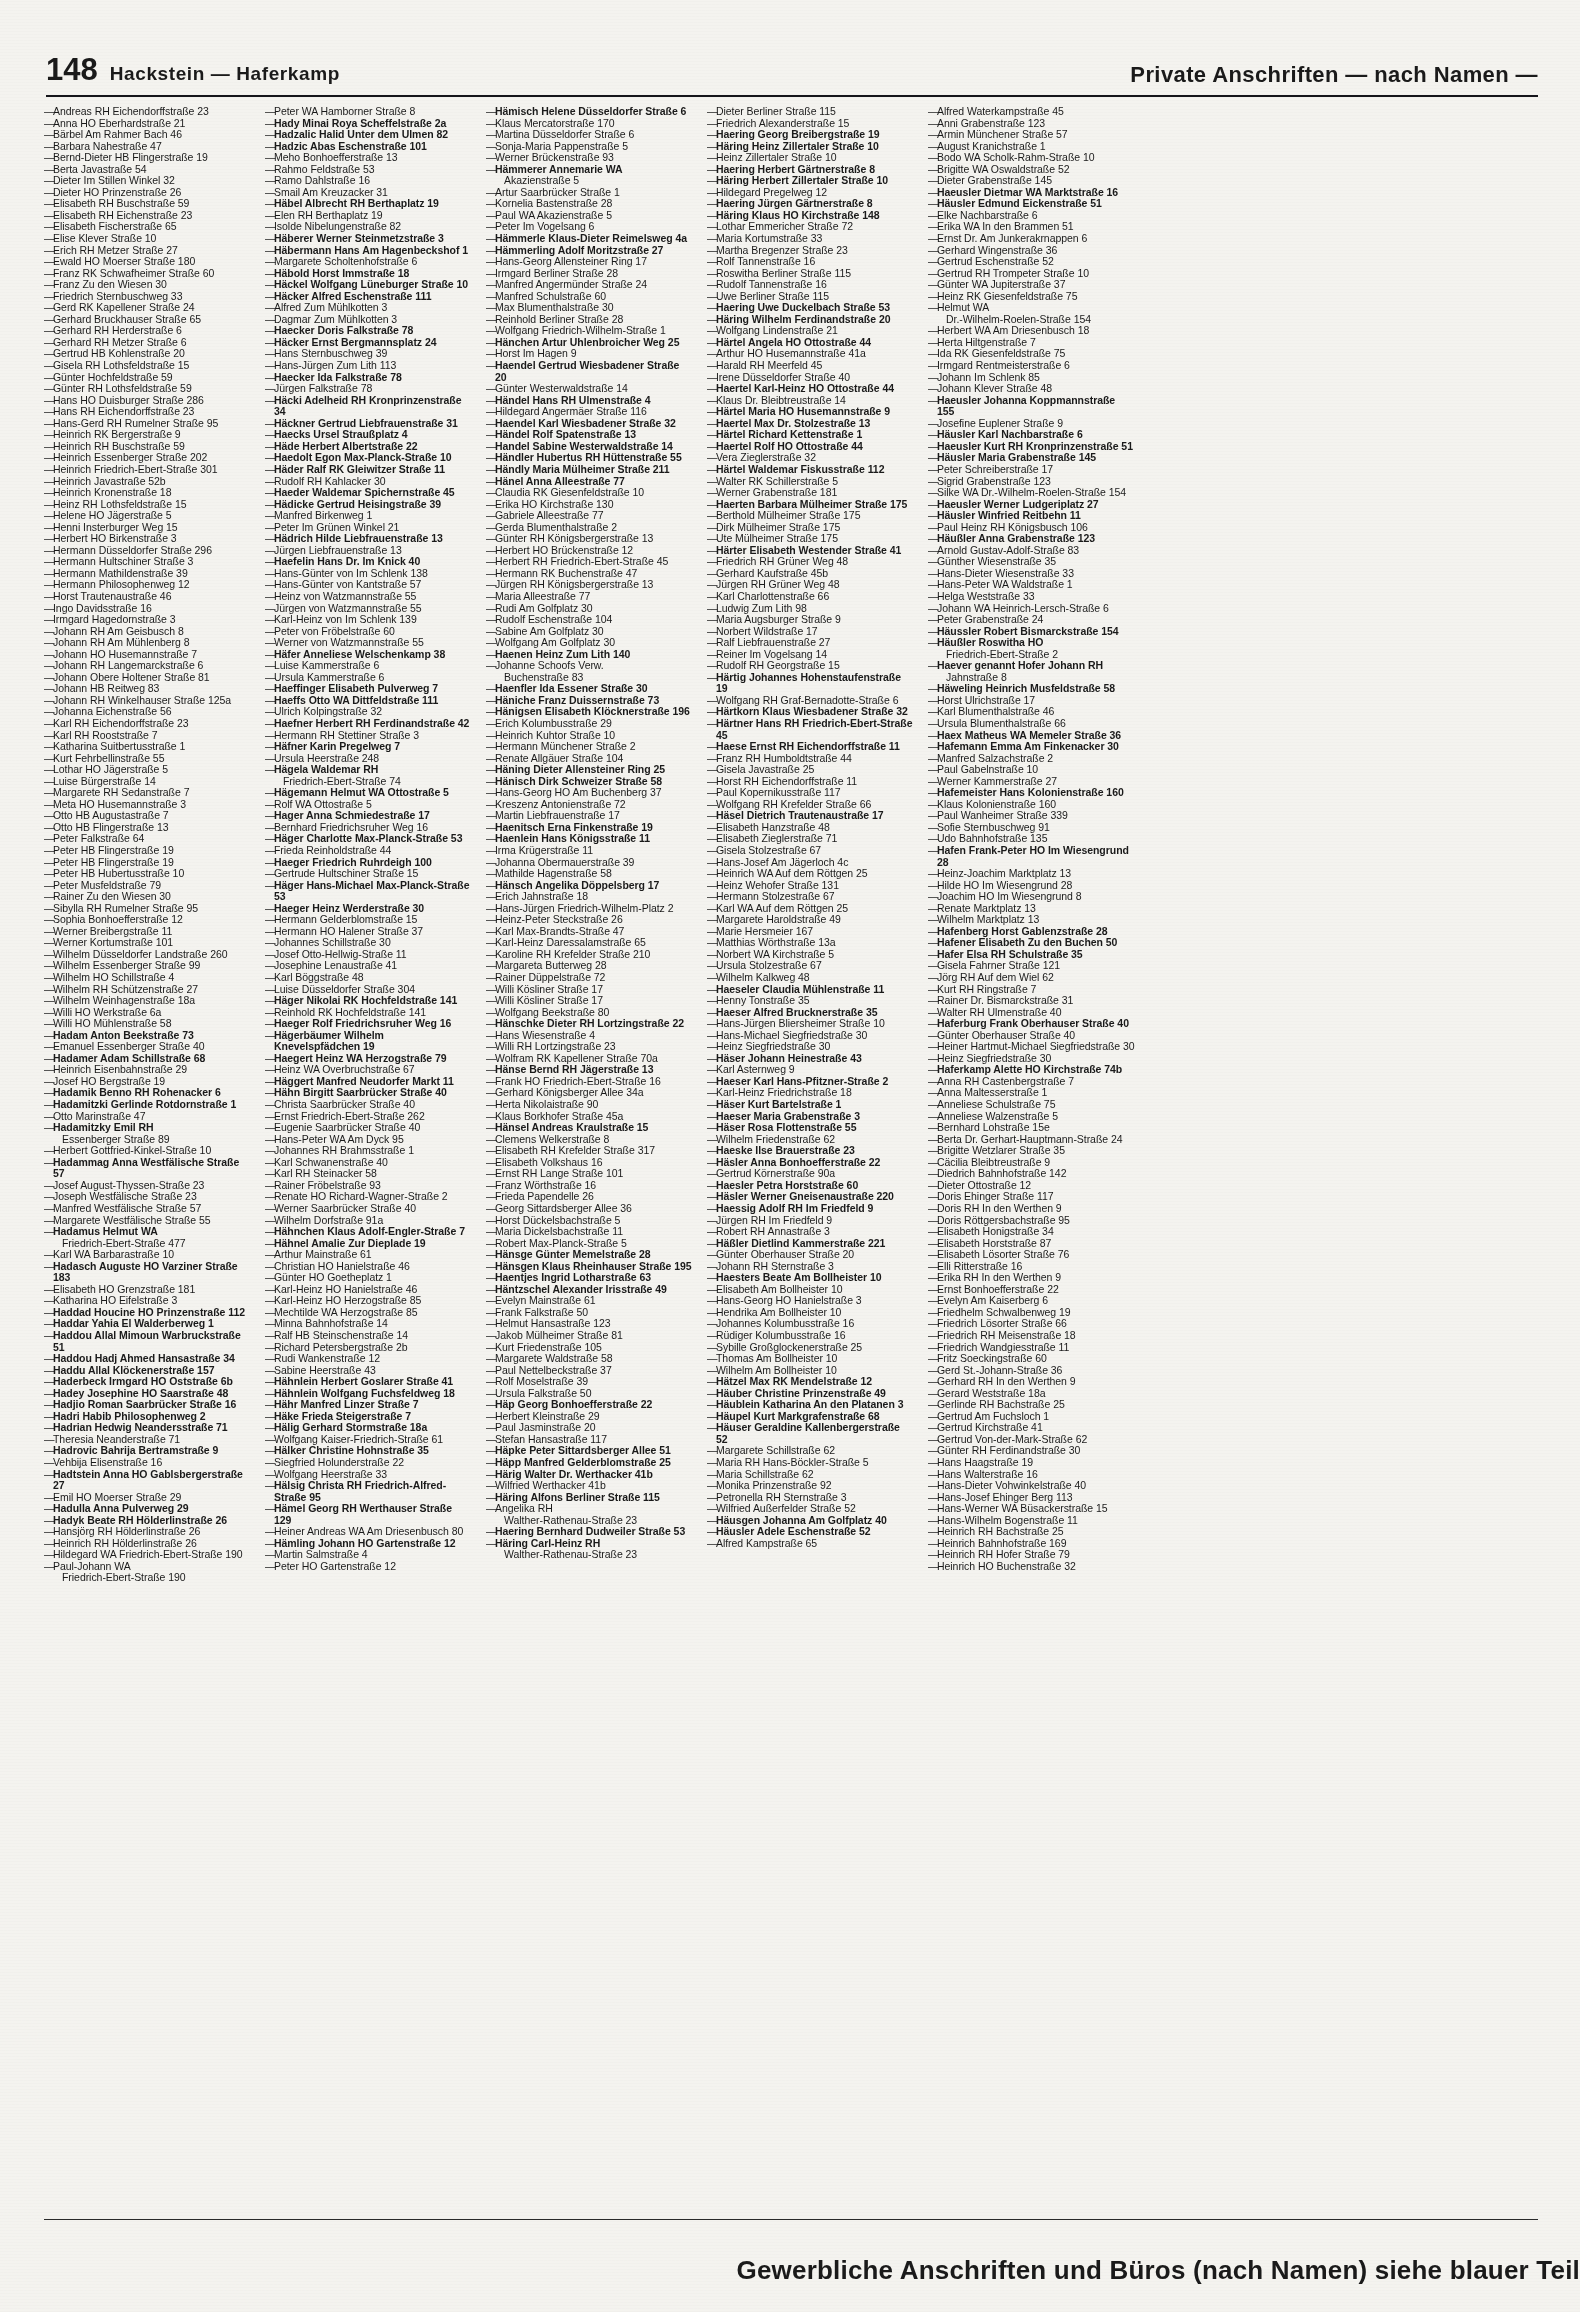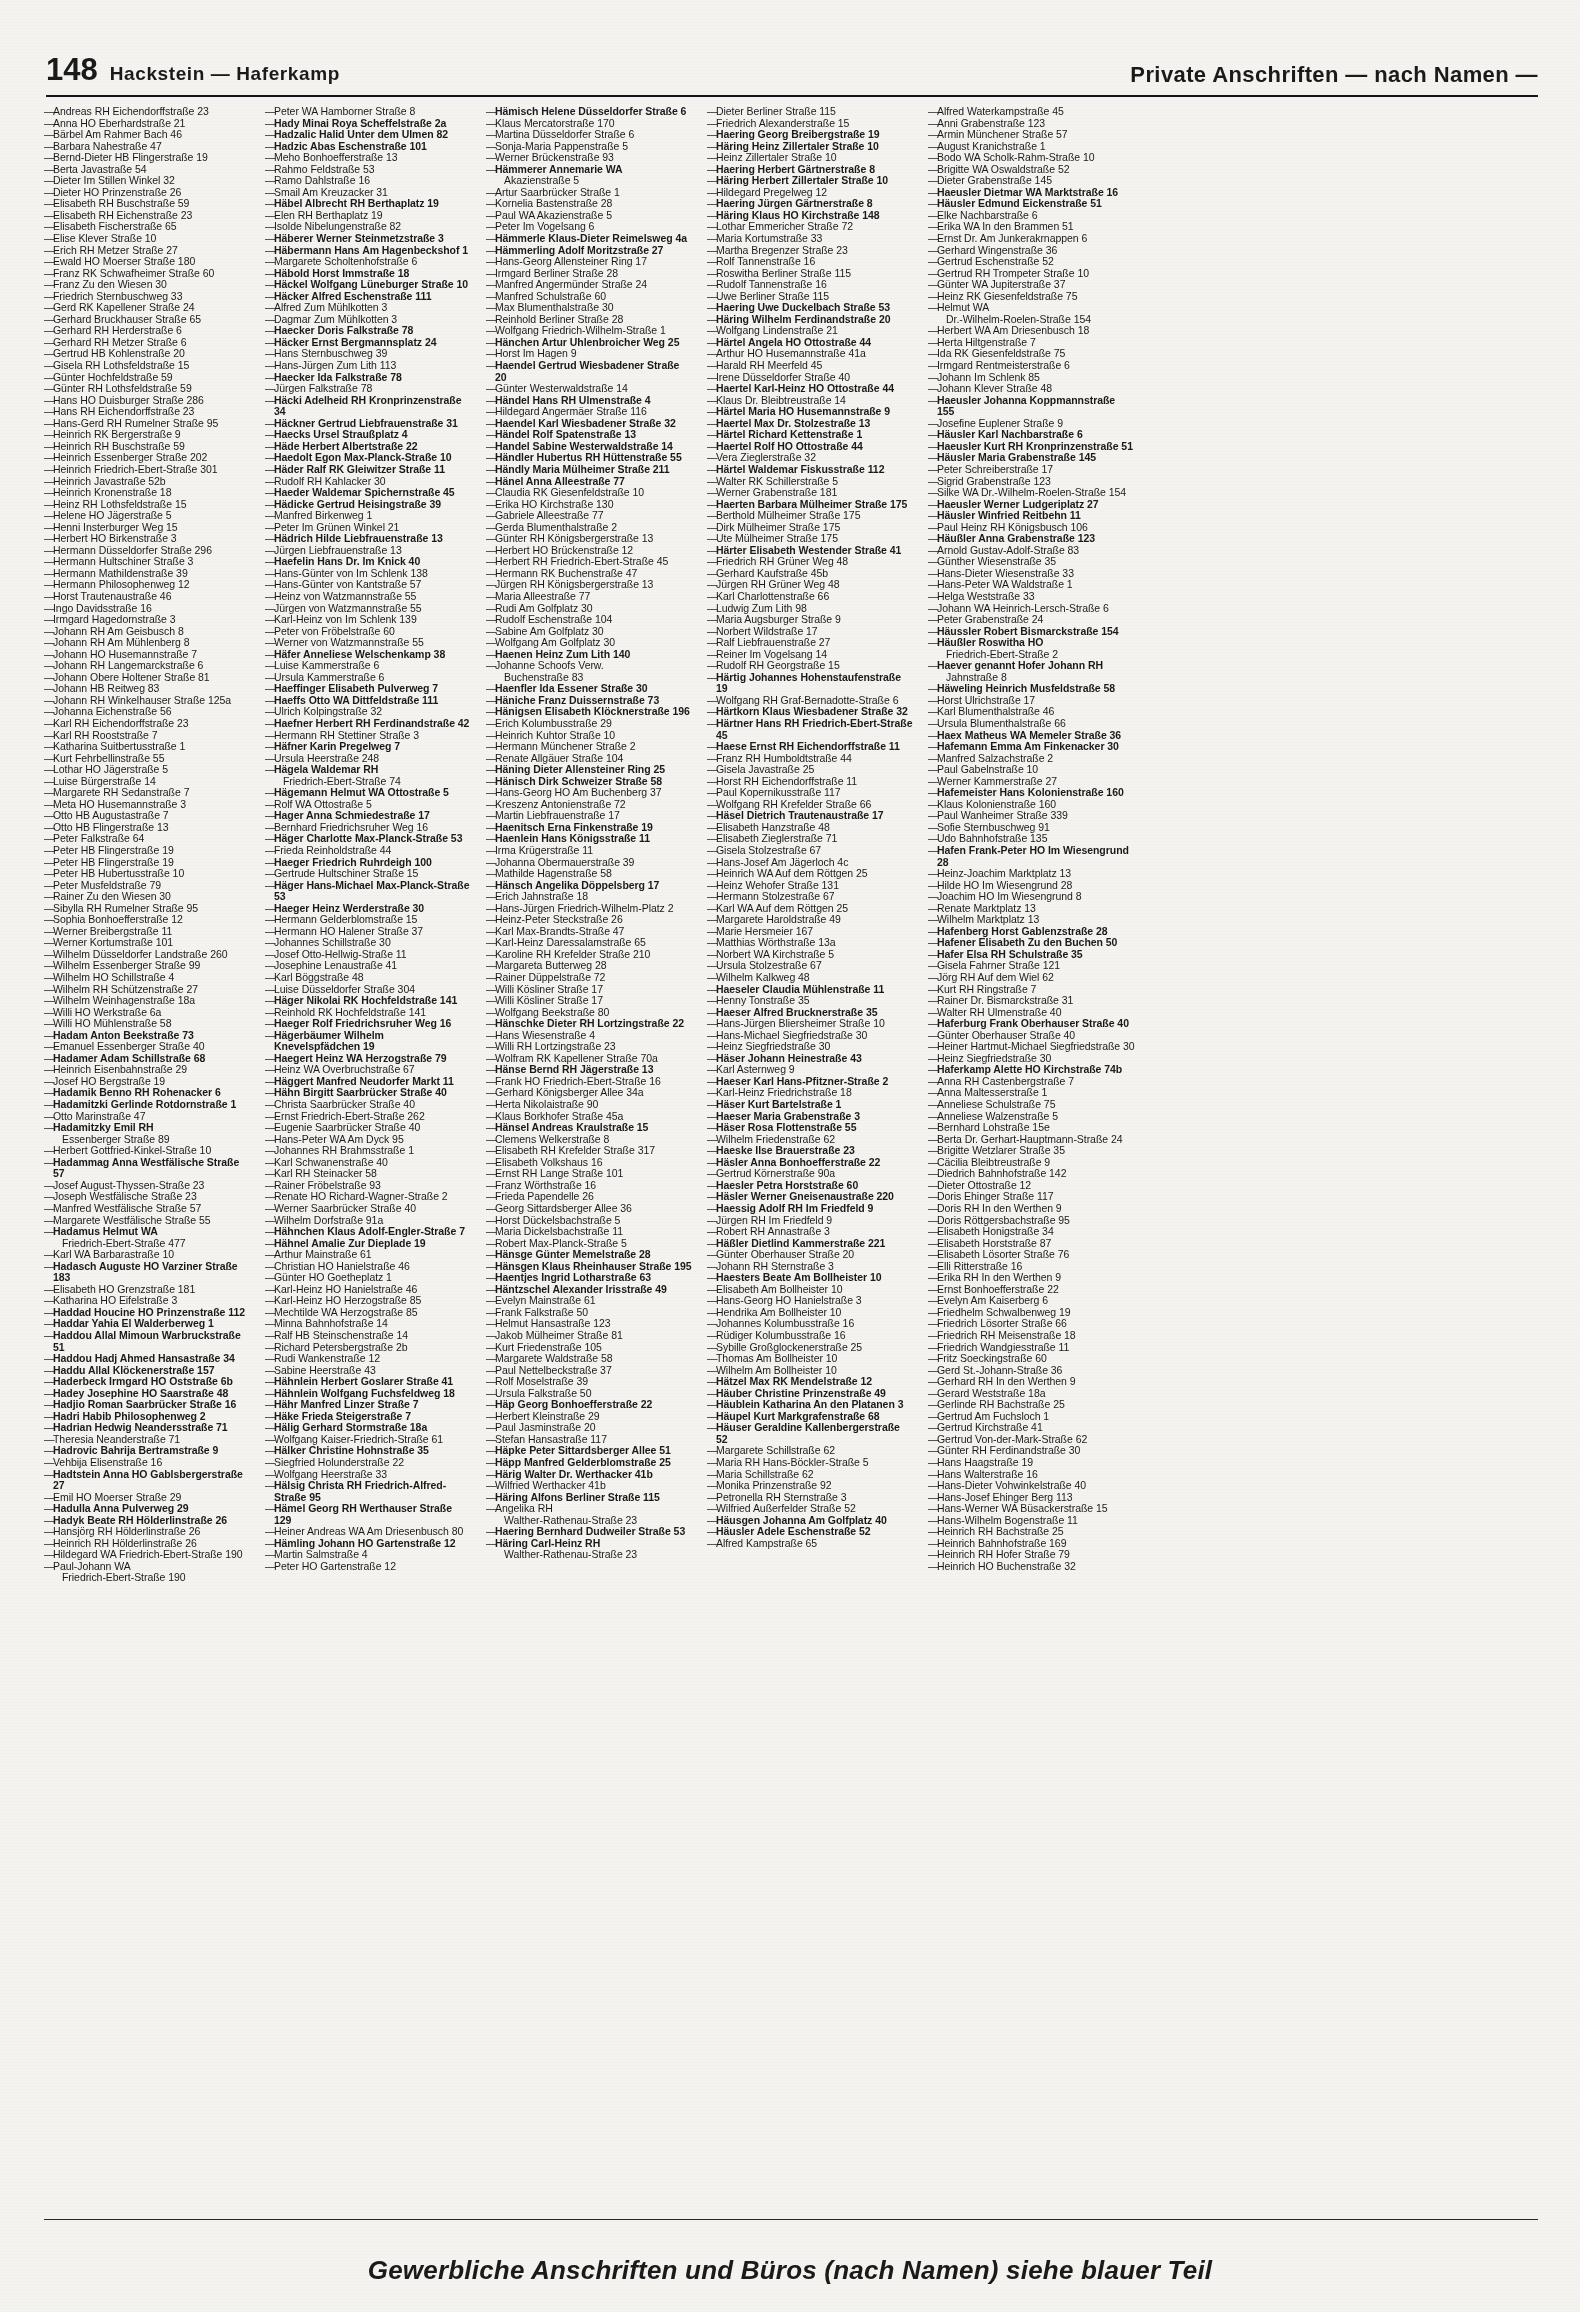--- a/index.html
+++ b/index.html
@@ -60,24 +60,23 @@
     width:9px; flex:0 0 9px;
     color:#1c1c1c;
   }
   .entry .txt { flex:1 1 auto; }
   .entry.cont .dash { visibility:hidden; }
   .entry.cont .txt { padding-left:9px; }
   .entry.bold .txt { font-weight:bold; }
   .footer {
     position:absolute;
     left:0; right:0; bottom:26px;
-    text-align:center;
+    text-align:right;
     font-size:26px;
     font-weight:bold;
-    font-style:italic;
     letter-spacing:0.2px;
   }
   .footrule {
     position:absolute;
     left:44px; right:42px; bottom:92px;
     border-top:1px solid #2a2a2a;
   }
 </style>
 </head>
 <body>

